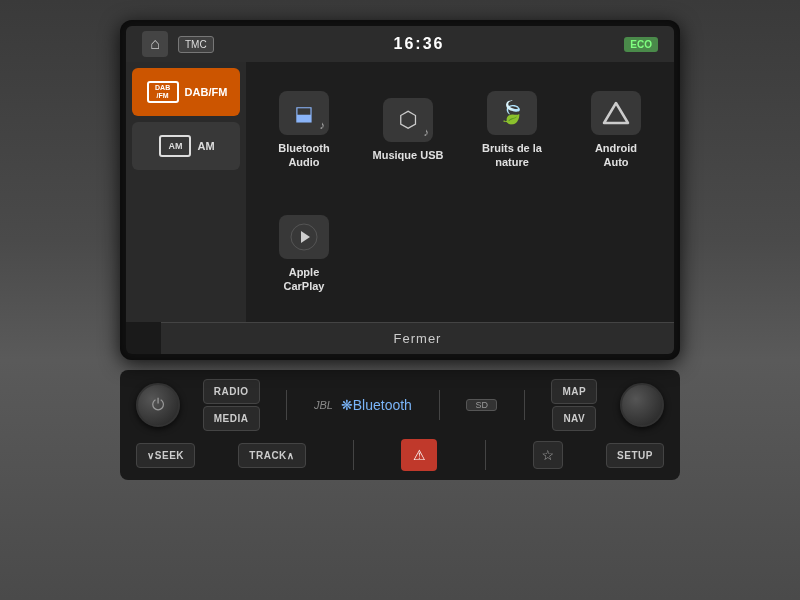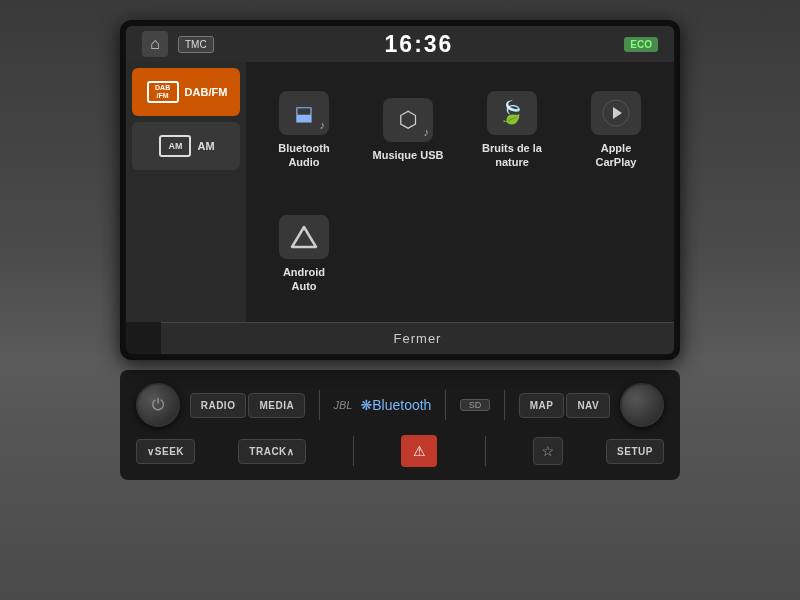--- a/index.html
+++ b/index.html
@@ -83,21 +83,21 @@
       background: #404040;
       color: #ddd;
       font-size: 10px;
       padding: 2px 6px;
       border-radius: 3px;
       border: 1px solid #777;
     }
 
     .time-display {
       color: #fff;
-      font-size: 23px;
+      font-size: 16px;
       font-weight: bold;
       letter-spacing: 2px;
     }
 
     .header-right {
       display: flex;
       align-items: flex-start;
       gap: 8px;
     }
 
@@ -318,20 +318,21 @@
 
     .power-icon {
       color: #999;
       font-size: 16px;
     }
 
     .btn-group {
       display: flex;
       align-items: center;
       gap: 2px;
+      flex-direction: column;
     }
 
     .ctrl-btn {
       background: #2a2a2a;
       border: 1px solid #444;
       color: #ccc;
       font-size: 10px;
       padding: 6px 10px;
       border-radius: 4px;
       cursor: pointer;
@@ -462,36 +463,36 @@
 
           <div class="grid-item">
             <div class="grid-item-icon">
               <span class="icon-leaf">🍃</span>
             </div>
             <span class="grid-item-label">Bruits de la<br>nature</span>
           </div>
 
           <div class="grid-item">
             <div class="grid-item-icon">
+              <svg width="28" height="28" viewBox="0 0 28 28">
+
+                <polygon points="14,4 26,24 2,24" fill="none" stroke="#ccc" stroke-width="2.5" stroke-linejoin="round"></polygon>
+              </svg>
+            </div>
+            <span class="grid-item-label">Android<br>Auto</span>
+          </div>
+
+          <div class="grid-item">
+            <div class="grid-item-icon">
               <svg width="32" height="32" viewBox="0 0 32 32">
                 <circle cx="16" cy="16" r="13" fill="#383838" stroke="#555" stroke-width="1"></circle>
                 <polygon points="13,10 22,16 13,22" fill="#ccc"></polygon>
               </svg>
             </div>
             <span class="grid-item-label">Apple<br>CarPlay</span>
-          </div>
-
-          <div class="grid-item">
-            <div class="grid-item-icon">
-              <svg width="28" height="28" viewBox="0 0 28 28">
-
-                <polygon points="14,4 26,24 2,24" fill="none" stroke="#ccc" stroke-width="2.5" stroke-linejoin="round"></polygon>
-              </svg>
-            </div>
-            <span class="grid-item-label">Android<br>Auto</span>
           </div>
 
         </div>
       </div>
 
       <div class="close-bar">
         <span class="close-bar-label">Fermer</span>
       </div>
 
     </div>

